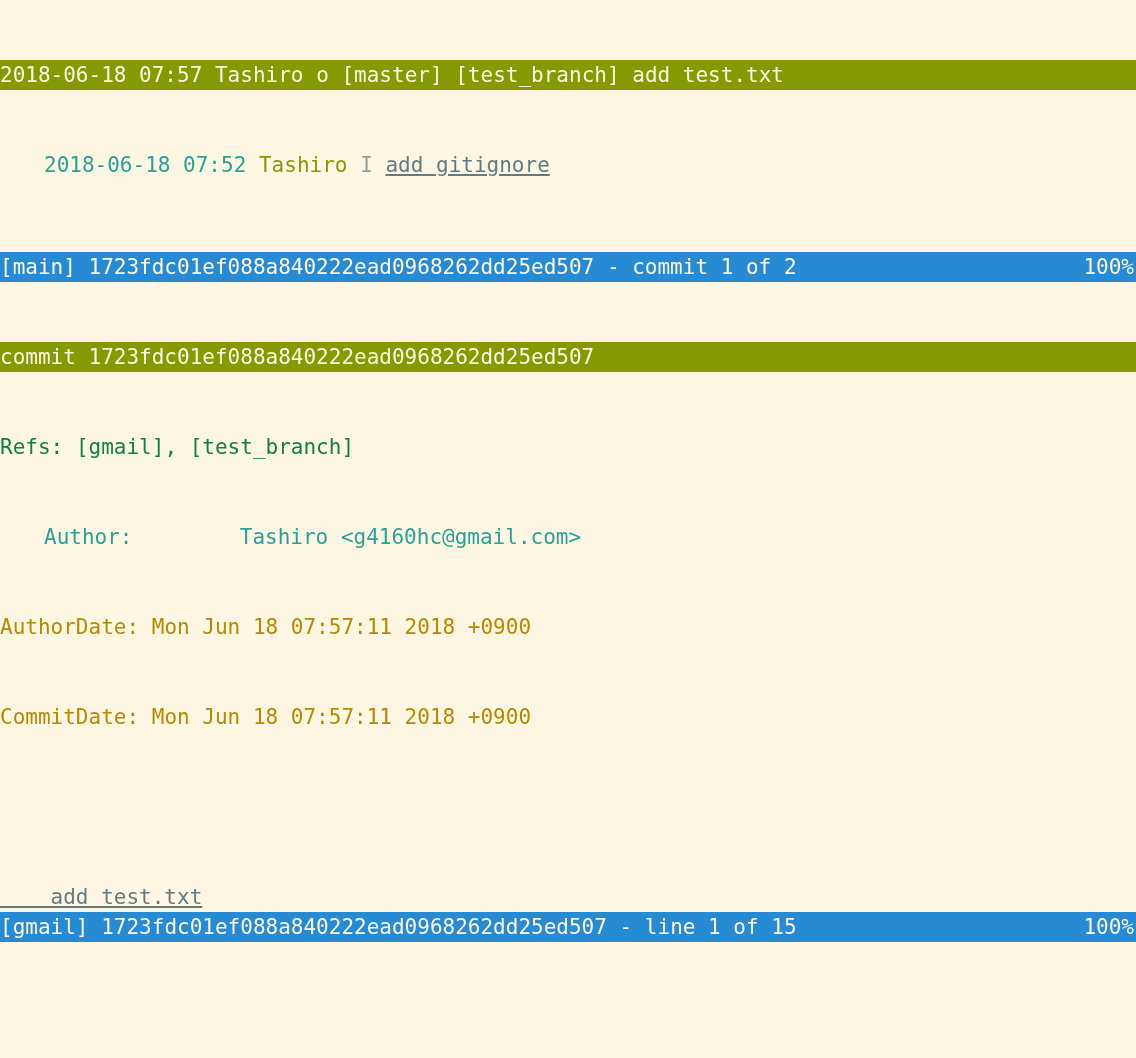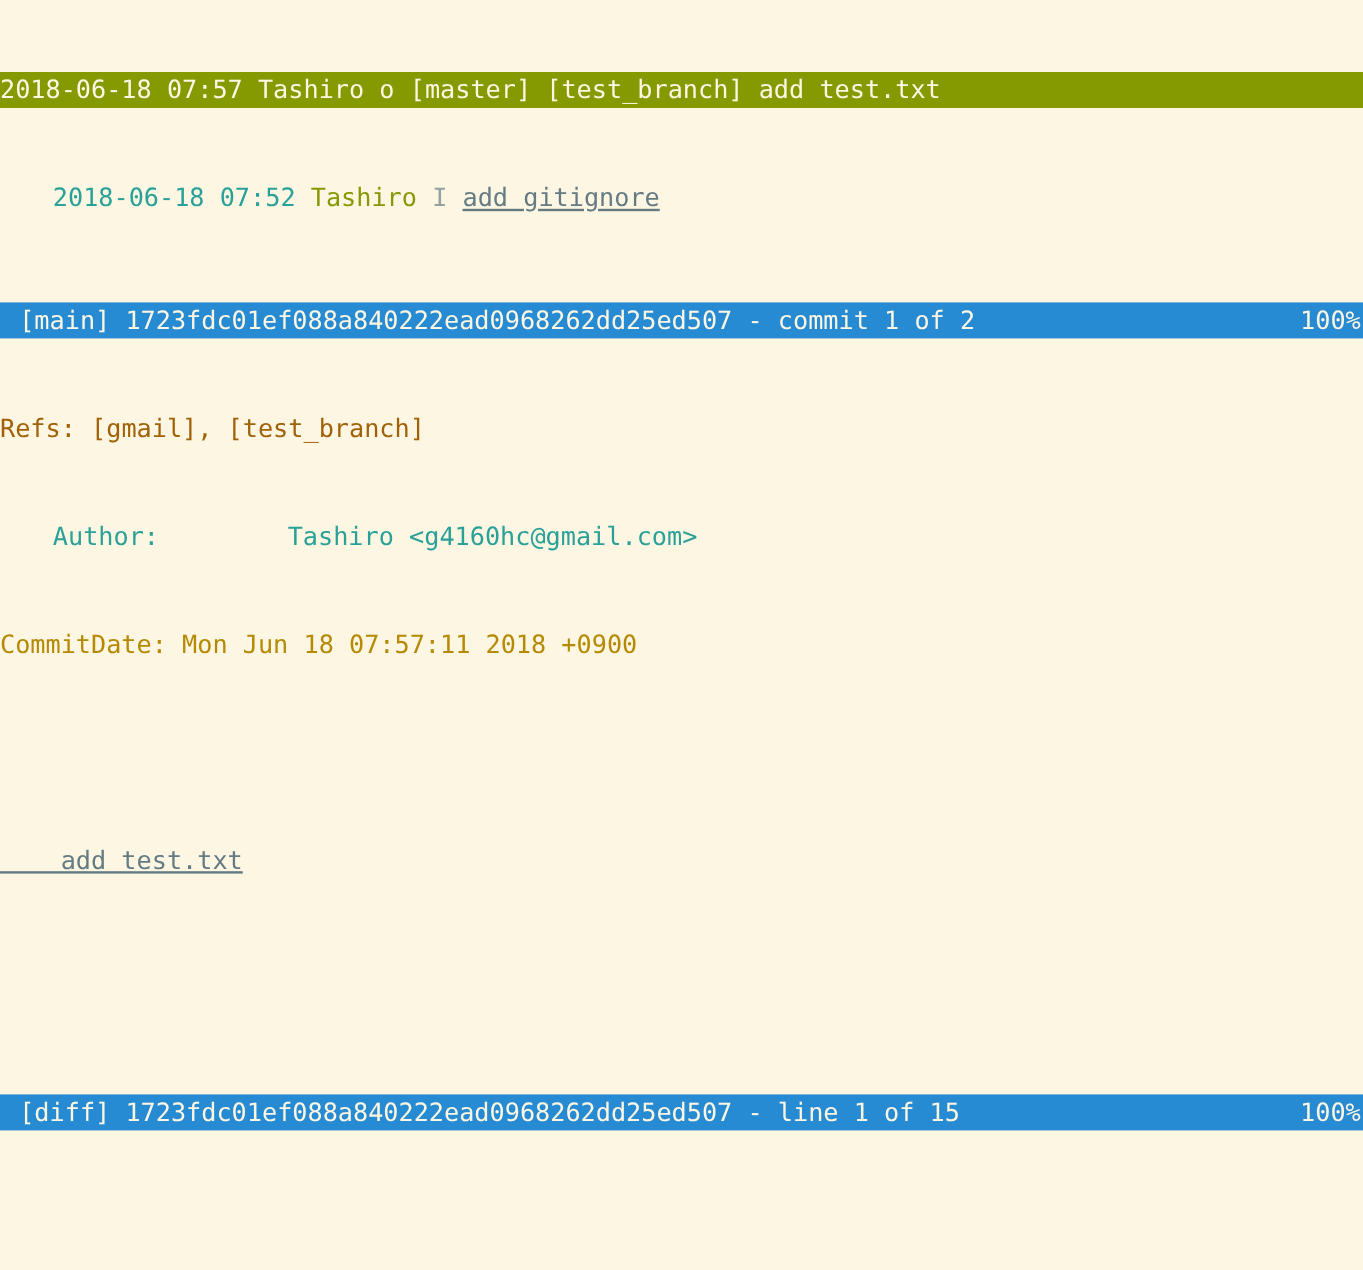--- a/index.html
+++ b/index.html
@@ -15,55 +15,57 @@
   .pane { white-space: pre; }
   .row { display: block; height: 30px; }
   .log-pane { height: 252px; }
   .diff-pane { height: 630px; }
   .status-bar {
     background: #268bd2;
     color: #fdf6e3;
     display: flex;
     height: 30px;
   }
-  .status-left { flex: 1; overflow: hidden; padding-left: 16px; }
+  .status-left { flex: 1; overflow: hidden; }
   .status-right { padding-right: 2px; }
   .hl-row { background: #859900; color: #fdf6e3; display:block; height:30px; }
   .c-cyan   { color: #2aa198; margin-left: 44px; }
   .c-green  { color: #859900; }
   .c-gray   { color: #93a1a1; }
-  .c-red    { color: #a16207; }
+  .c-red    { color: #15803d; }
   .c-yellow { color: #b58900; }
   .c-magenta{ color: #d33682; }
   .c-base   { color: #657b83; text-decoration: underline; }
 </style>
 </head>
 <body>
 
 <div class="pane log-pane">
   <span class="row hl-row"><span>2018-06-18 07:57</span> <span>Tashiro</span> <span>o</span> <span>[master] [test_branch]</span> <span>add test.txt</span></span>
   <span class="row"><span class="c-cyan">2018-06-18 07:52</span> <span class="c-green">Tashiro</span> <span class="c-gray">I</span> <span class="c-base">add gitignore</span></span>
 </div>
 
 <div class="status-bar">
   <div class="status-left"><span>[main]</span> <span>1723fdc01ef088a840222ead0968262dd25ed507</span> <span>- commit 1 of 2</span></div>
   <div class="status-right">100%</div>
 </div>
 
 <div class="pane diff-pane">
+  <span class="row hl-row"><span>commit</span> <span>1723fdc01ef088a840222ead0968262dd25ed507</span></span>
   <span class="row"><span class="c-red">Refs:</span> <span class="c-red">[gmail], [test_branch]</span></span>
   <span class="row"><span class="c-cyan">Author:    </span> <span class="c-cyan">Tashiro &lt;g4160hc@gmail.com&gt;</span></span>
+  <span class="row"><span class="c-yellow">AuthorDate:</span> <span class="c-yellow">Mon Jun 18 07:57:11 2018 +0900</span></span>
   <span class="row"><span class="c-yellow">CommitDate:</span> <span class="c-yellow">Mon Jun 18 07:57:11 2018 +0900</span></span>
   <span class="row"> </span>
   <span class="row c-base">    add test.txt</span>
   
   
   
   
   
   
   
 </div>
 
 <div class="status-bar">
-  <div class="status-left"><span>[diff]</span> <span>1723fdc01ef088a840222ead0968262dd25ed507</span> <span>- line 1 of 15</span></div>
+  <div class="status-left"><span>[gmail]</span> <span>1723fdc01ef088a840222ead0968262dd25ed507</span> <span>- line 1 of 15</span></div>
   <div class="status-right">100%</div>
 </div>
 
 </body></html>

